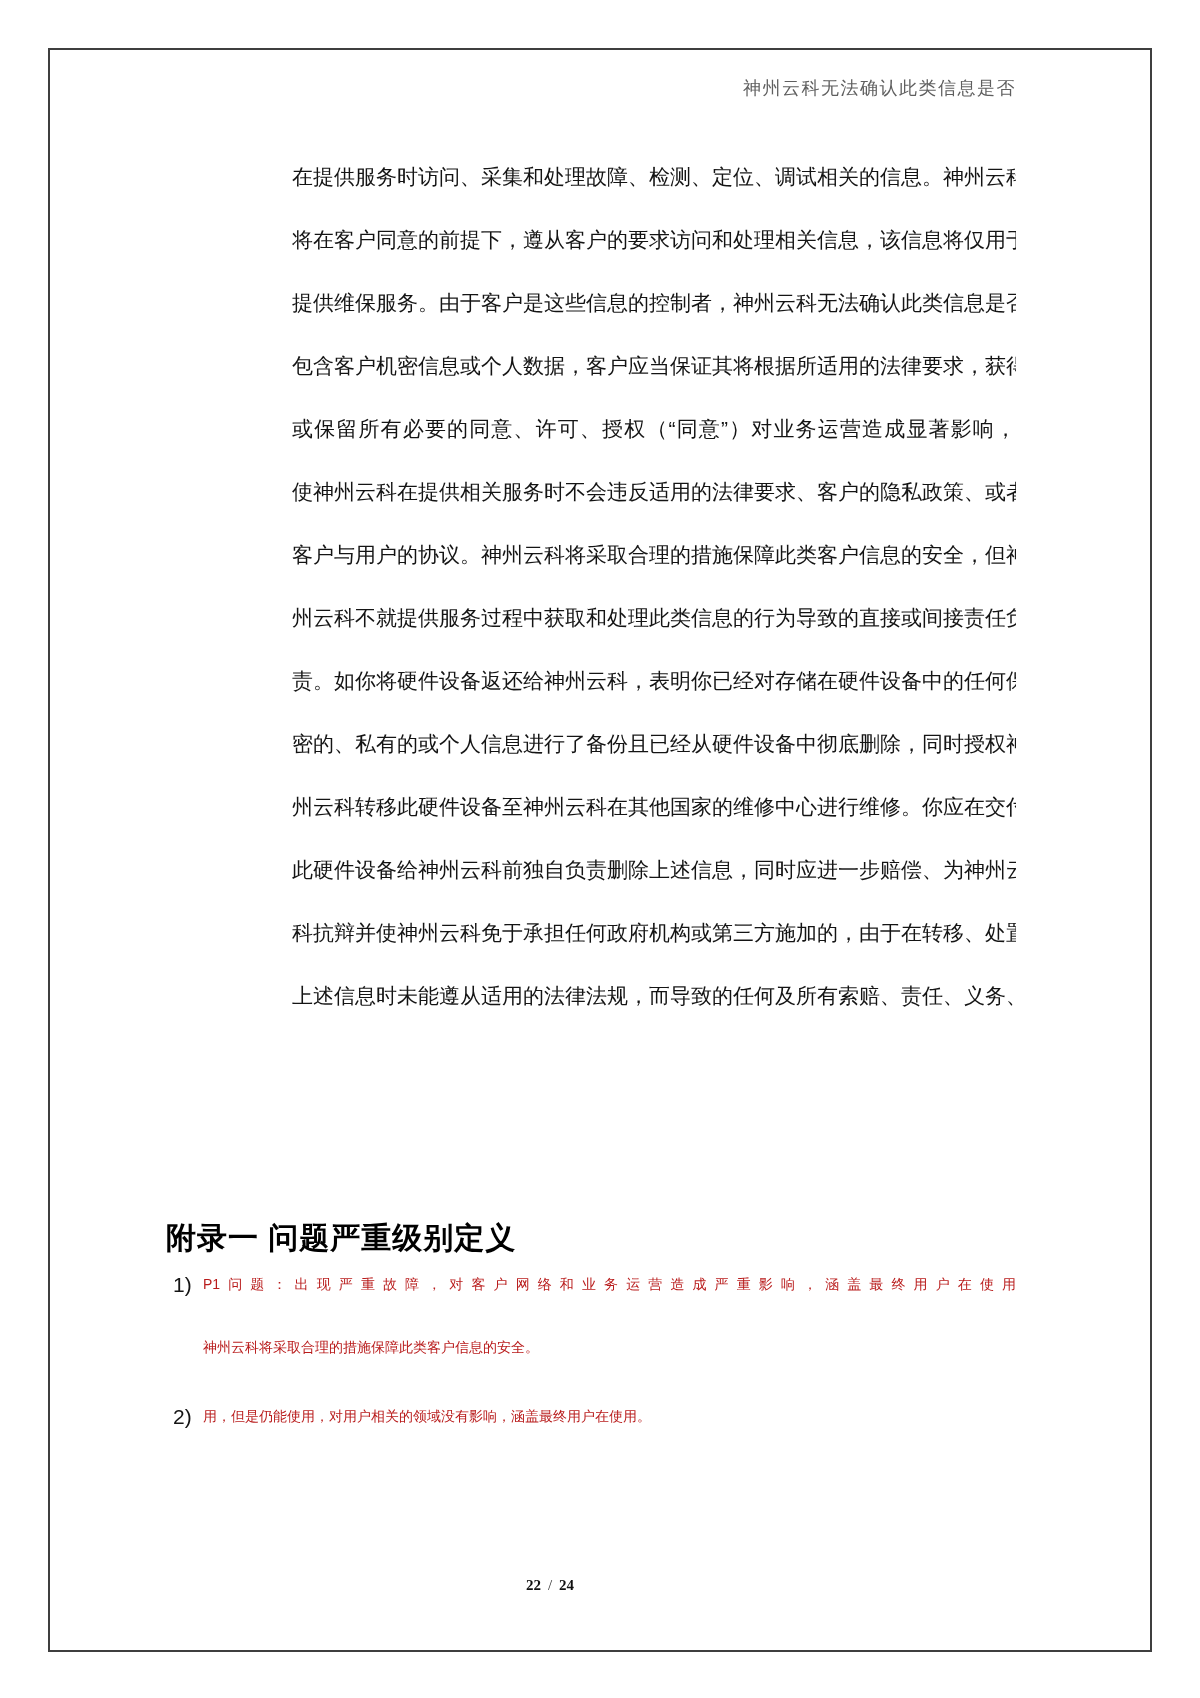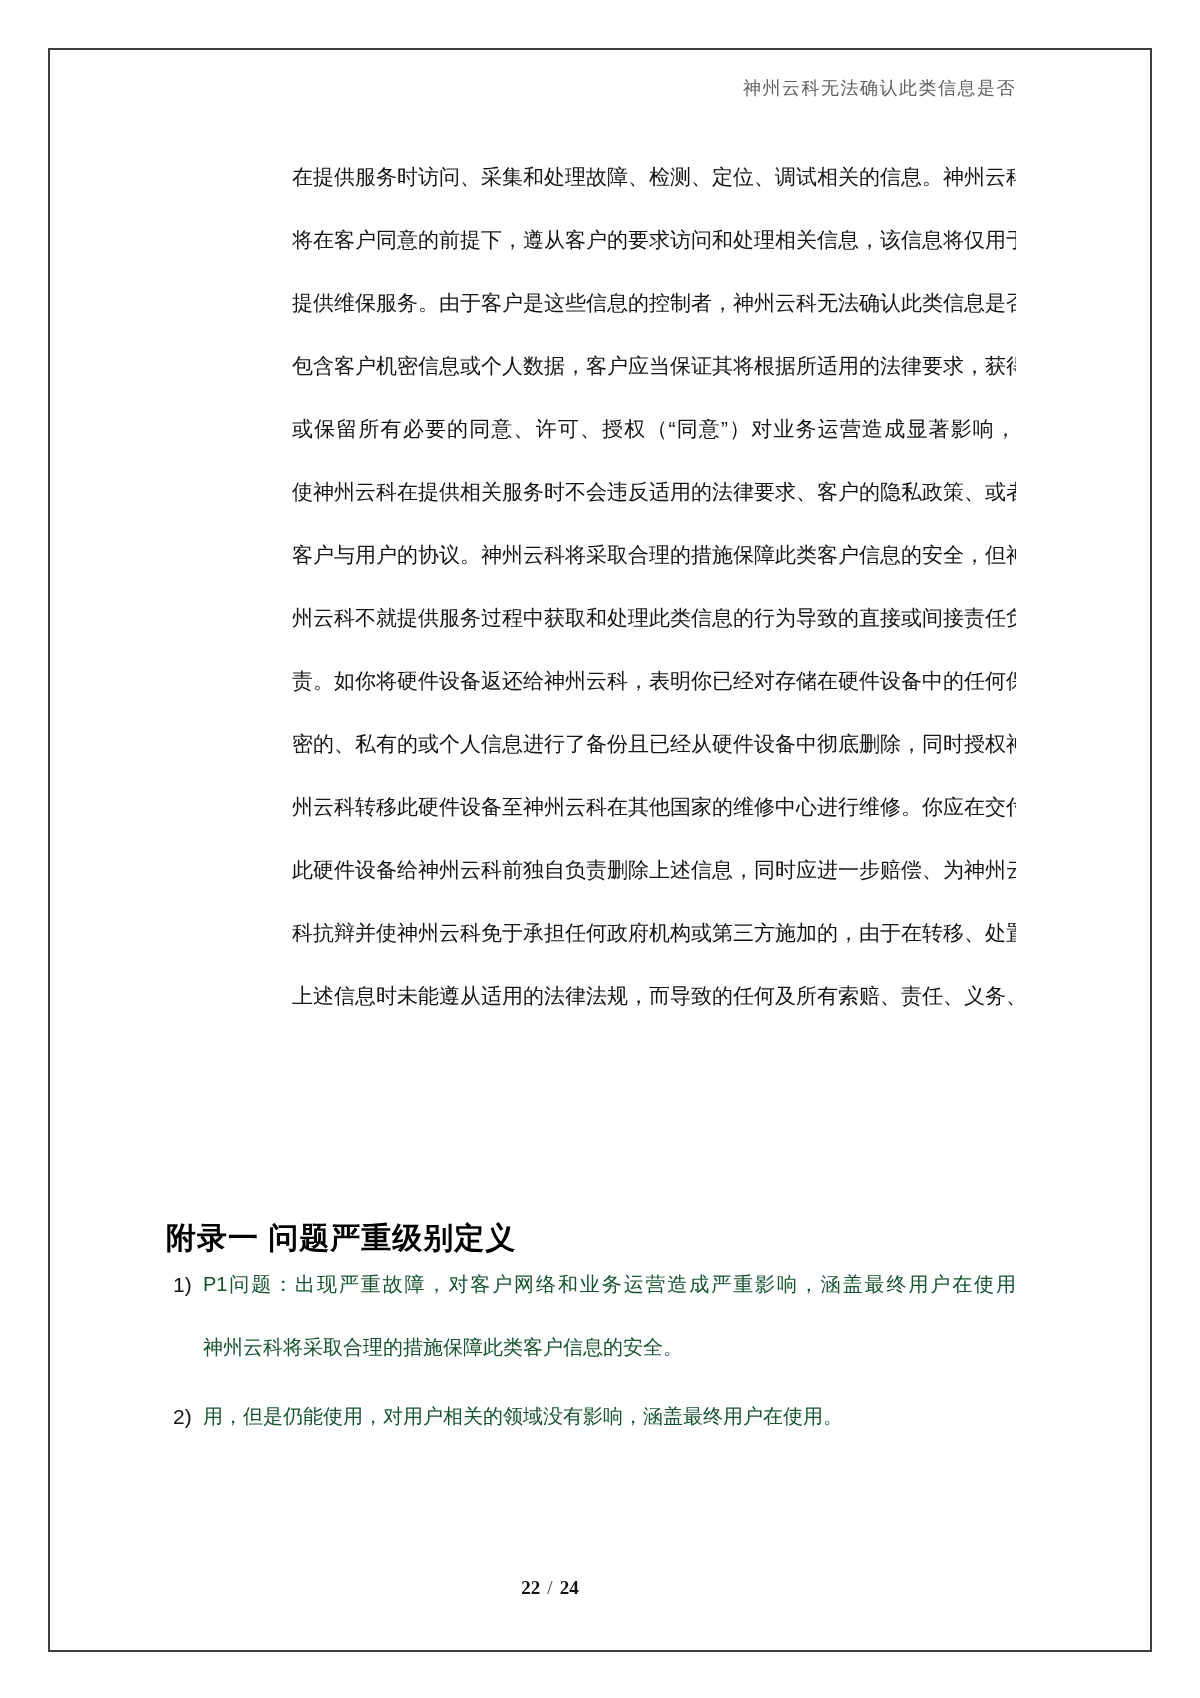--- a/index.html
+++ b/index.html
@@ -81,38 +81,38 @@
     line-height: 63px;
     color: #141414;
   }
   .item-text {
     flex: 1;
     min-width: 0;
   }
   .iline {
     height: 63px;
     line-height: 63px;
-    font-size: 20px;
-    color: #14532d;
+    font-size: 14px;
+    color: #b91c1c;
     overflow: hidden;
     white-space: nowrap;
   }
   .iline.fill {
     text-align: justify;
     text-align-last: justify;
     text-justify: inter-character;
   }
   .doc-footer {
     position: absolute;
     left: 0;
     top: 1577px;
     width: 1100px;
     text-align: center;
     font-family: "Liberation Serif", serif;
-    font-size: 19px;
+    font-size: 15px;
     color: #111111;
   }
   .doc-footer .num { font-weight: 700; }
   .doc-footer .sep { font-weight: 400; padding: 0 7px; color: #333333; }
 </style>
 </head>
 <body>
 
 <div class="page-border"></div>
 

